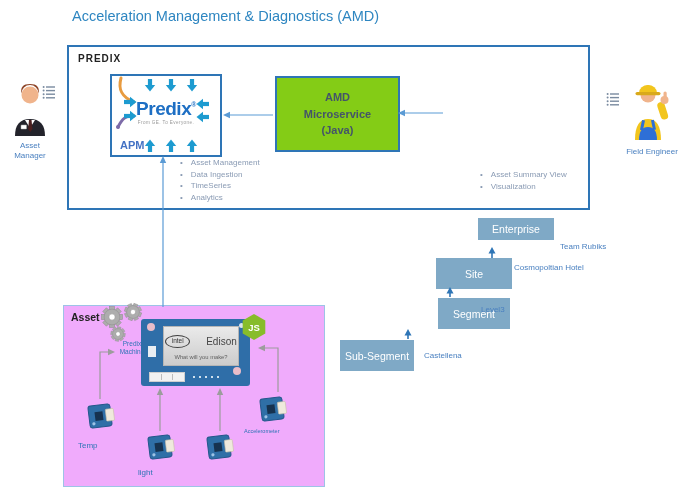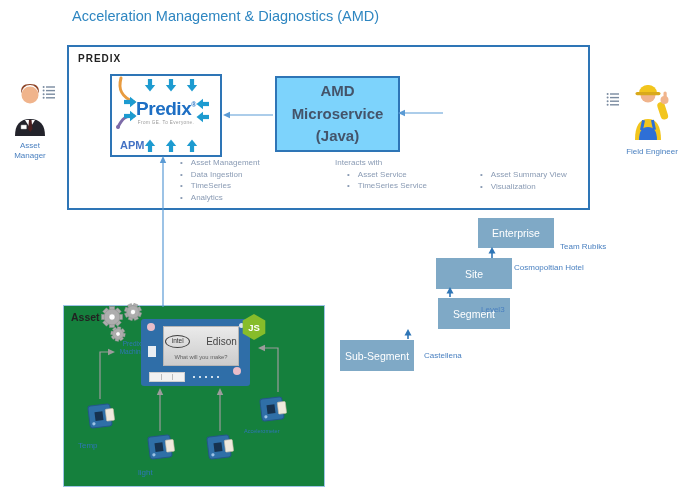--- a/index.html
+++ b/index.html
@@ -14,44 +14,44 @@
   .predix-label { left:9px; top:6px; font-size:10px; font-weight:bold; color:#222; letter-spacing:1px; }
 
   
   .logo-box { left:41px; top:27px; width:112px; height:83px; border:2px solid #2E75B6; background:#fff; }
   .logo-brand { left:0; top:22px; width:100%; text-align:center; font-size:19px; font-weight:bold; color:#1E6FC4; letter-spacing:-0.5px; }
   .logo-brand sup { font-size:7px; vertical-align:8px; }
   .logo-tagline { left:0; top:44px; width:100%; text-align:center; font-size:4.6px; color:#999; letter-spacing:.4px; }
   .logo-apm { left:8px; bottom:4px; font-size:11px; font-weight:bold; color:#4472C4; }
 
   
-  .amd-box { width:125px; height:76px; background:#7dd3fc; border:2px solid #2E75B6;
+  .amd-box { width:125px; height:76px; background:#84cc16; border:2px solid #2E75B6;
              display:flex; flex-direction:column; justify-content:center; text-align:center;
-             font-size:15px; font-weight:bold; color:#44546A; line-height:1.5; }
+             font-size:11px; font-weight:bold; color:#44546A; line-height:1.5; }
   .amd-ms { left:206px; top:29px; }
   .amd-db { left:376px; top:27px; }
 
   
   .note { font-size:8px; color:#8A9BB4; line-height:11.5px; }
   .note li { list-style:none; }
   .note li::before { content:"•"; margin-right:8px; }
   .note-title { font-size:8px; color:#8A9BB4; line-height:11.5px; }
   .note-indent li { padding-left:12px; }
 
   
   .actor-label { font-size:8px; color:#4A80C0; text-align:center; line-height:10px; }
   .am-label { left:4px; top:141px; width:52px; }
   .fe-label { left:604px; top:147px; width:96px; }
 
   
   .h-box { background:#7FA9C6; color:#fff; font-size:10.5px; display:flex; align-items:center; justify-content:center; }
   .h-note { font-size:8px; color:#4A80C0; white-space:nowrap; }
 
   
-  .asset-box { left:63px; top:305px; width:262px; height:182px; border:1.5px solid #9DC3E6; background:#15803d; }
+  .asset-box { left:63px; top:305px; width:262px; height:182px; border:1.5px solid #9DC3E6; background:#f0abfc; }
   .asset-label { left:7px; top:5px; font-size:10.5px; font-weight:bold; color:#222; }
   .machine-label { left:112px; top:340px; width:40px; text-align:center; font-size:6.5px; color:#2E75B6; line-height:7.5px; }
 
   
   .board { left:141px; top:319px; width:109px; height:67px; background:#2F6EA8; border-radius:3px; }
   .hole { border-radius:50%; background:#E9BDC9; }
   .b-label { left:22px; top:7px; width:76px; height:40px; background:linear-gradient(#EAEAEA,#CCCCCC);
              border:1px solid #B5B5B5; text-align:center; }
   .intel-oval { display:inline-block; width:25px; height:13px; border:1.5px solid #3F3F3F; border-radius:50%;
                 font-size:6.5px; line-height:10px; color:#333; vertical-align:middle; }
@@ -114,27 +114,20 @@
   </div>
 
 
   <ul class="abs note" style="left:111px; top:110px;">
     <li>Asset Management</li>
     <li>Data Ingestion</li>
     <li>TimeSeries</li>
     <li>Analytics</li>
   </ul>
 
-  <div class="abs" style="left:266px; top:110px;">
-    <div class="note-title">Interacts with</div>
-    <ul class="note note-indent">
-      <li>Asset Service</li>
-      <li>TimeSeries Service</li>
-    </ul>
-  </div>
 
   <ul class="abs note" style="left:411px; top:122px;">
     <li>Asset Summary View</li>
     <li>Visualization</li>
   </ul>
 </div>
 
 <svg class="abs" style="left:10px; top:80px;" width="40" height="58" viewBox="0 0 40 58">
   <circle cx="20" cy="15" r="8.5" fill="#F0B48C"></circle>
   <path d="M11.5 13.5 a8.5 8.5 0 0 1 17 0 q2 -9.5 -8.5 -9.5 q-10.5 0 -8.5 9.5z" fill="#8E4528"></path>
@@ -177,21 +170,21 @@
     <circle cx="1.6" cy="5.6" r="1"></circle>
       <rect x="4" y="4.9" width="9" height="1.4"></rect>
     <circle cx="1.6" cy="9.2" r="1"></circle>
       <rect x="4" y="8.5" width="9" height="1.4"></rect>
     <circle cx="1.6" cy="12.8" r="1"></circle>
       <rect x="4" y="12.1" width="9" height="1.4"></rect>
   </g>
 </svg>
 <div class="abs actor-label fe-label">Field Engineer</div>
 
-<div class="abs h-box" style="left:478px; top:218px; width:76px; height:30px;">Enterprise</div>
+<div class="abs h-box" style="left:478px; top:218px; width:76px; height:22px;">Enterprise</div>
 <span class="abs h-note" style="left:560px; top:221px;margin-top:21px;">Team Rubiks</span>
 
 <div class="abs h-box" style="left:436px; top:258px; width:76px; height:31px;">Site</div>
 <span class="abs h-note" style="left:514px; top:263px;">Cosmopoltian Hotel</span>
 
 <div class="abs h-box" style="left:401px; top:298px; width:72px; height:31px;margin-left:37px;">Segment</div>
 <span class="abs h-note" style="left:481px; top:305px;">Level3</span>
 
 <div class="abs h-box" style="left:340px; top:340px; width:74px; height:31px;">Sub-Segment</div>
 <span class="abs h-note" style="left:424px; top:351px;">Castellena</span>

